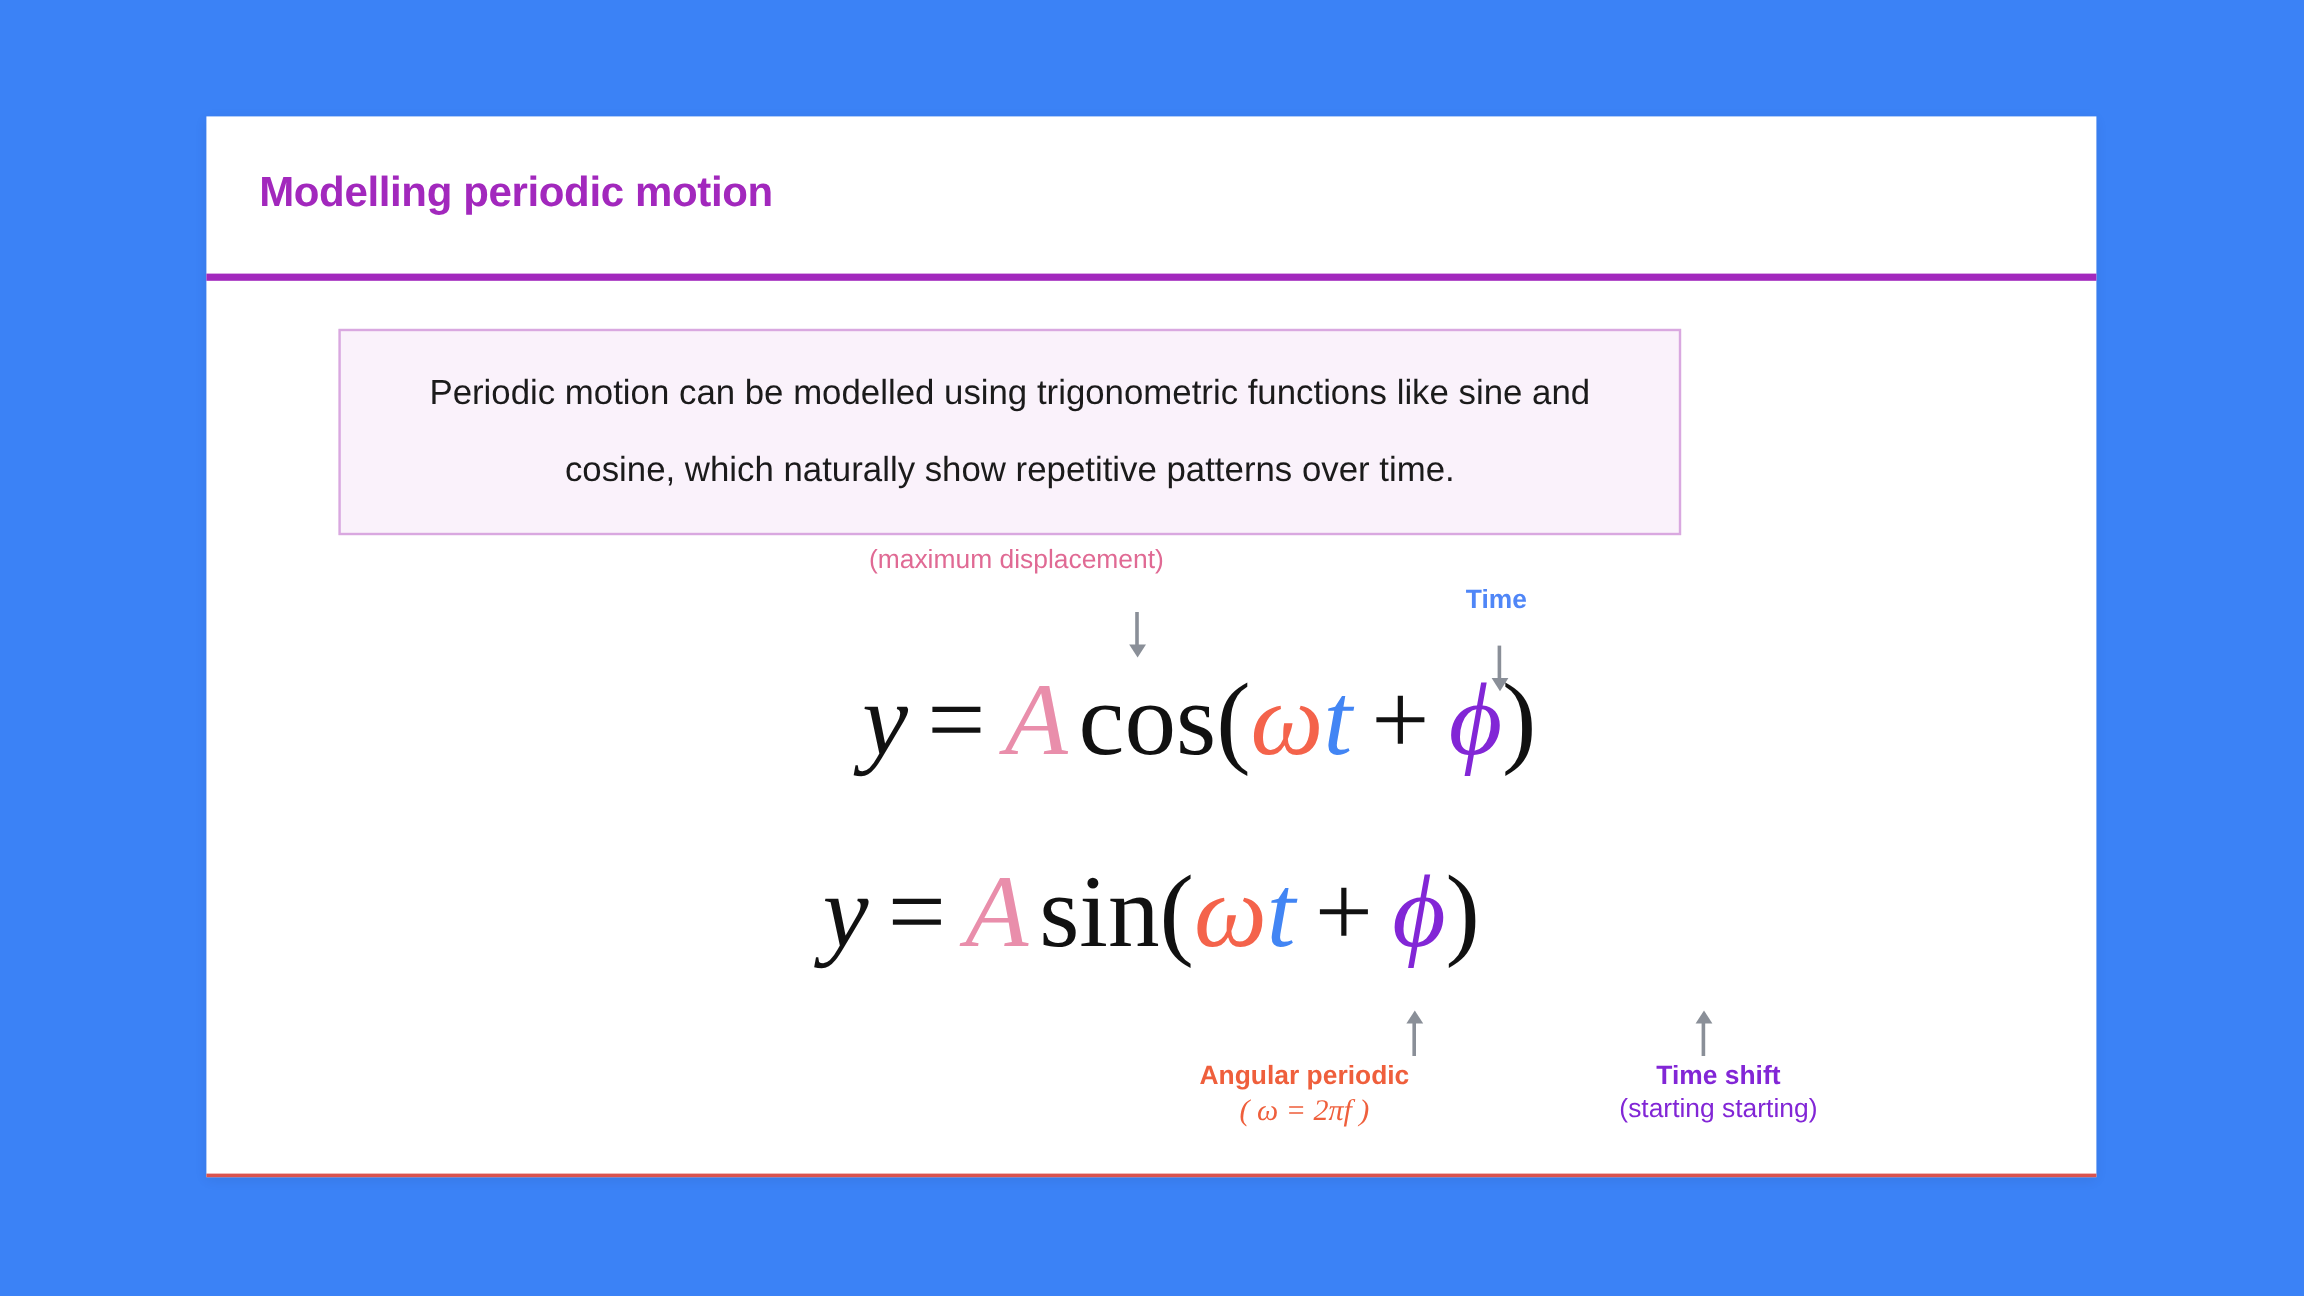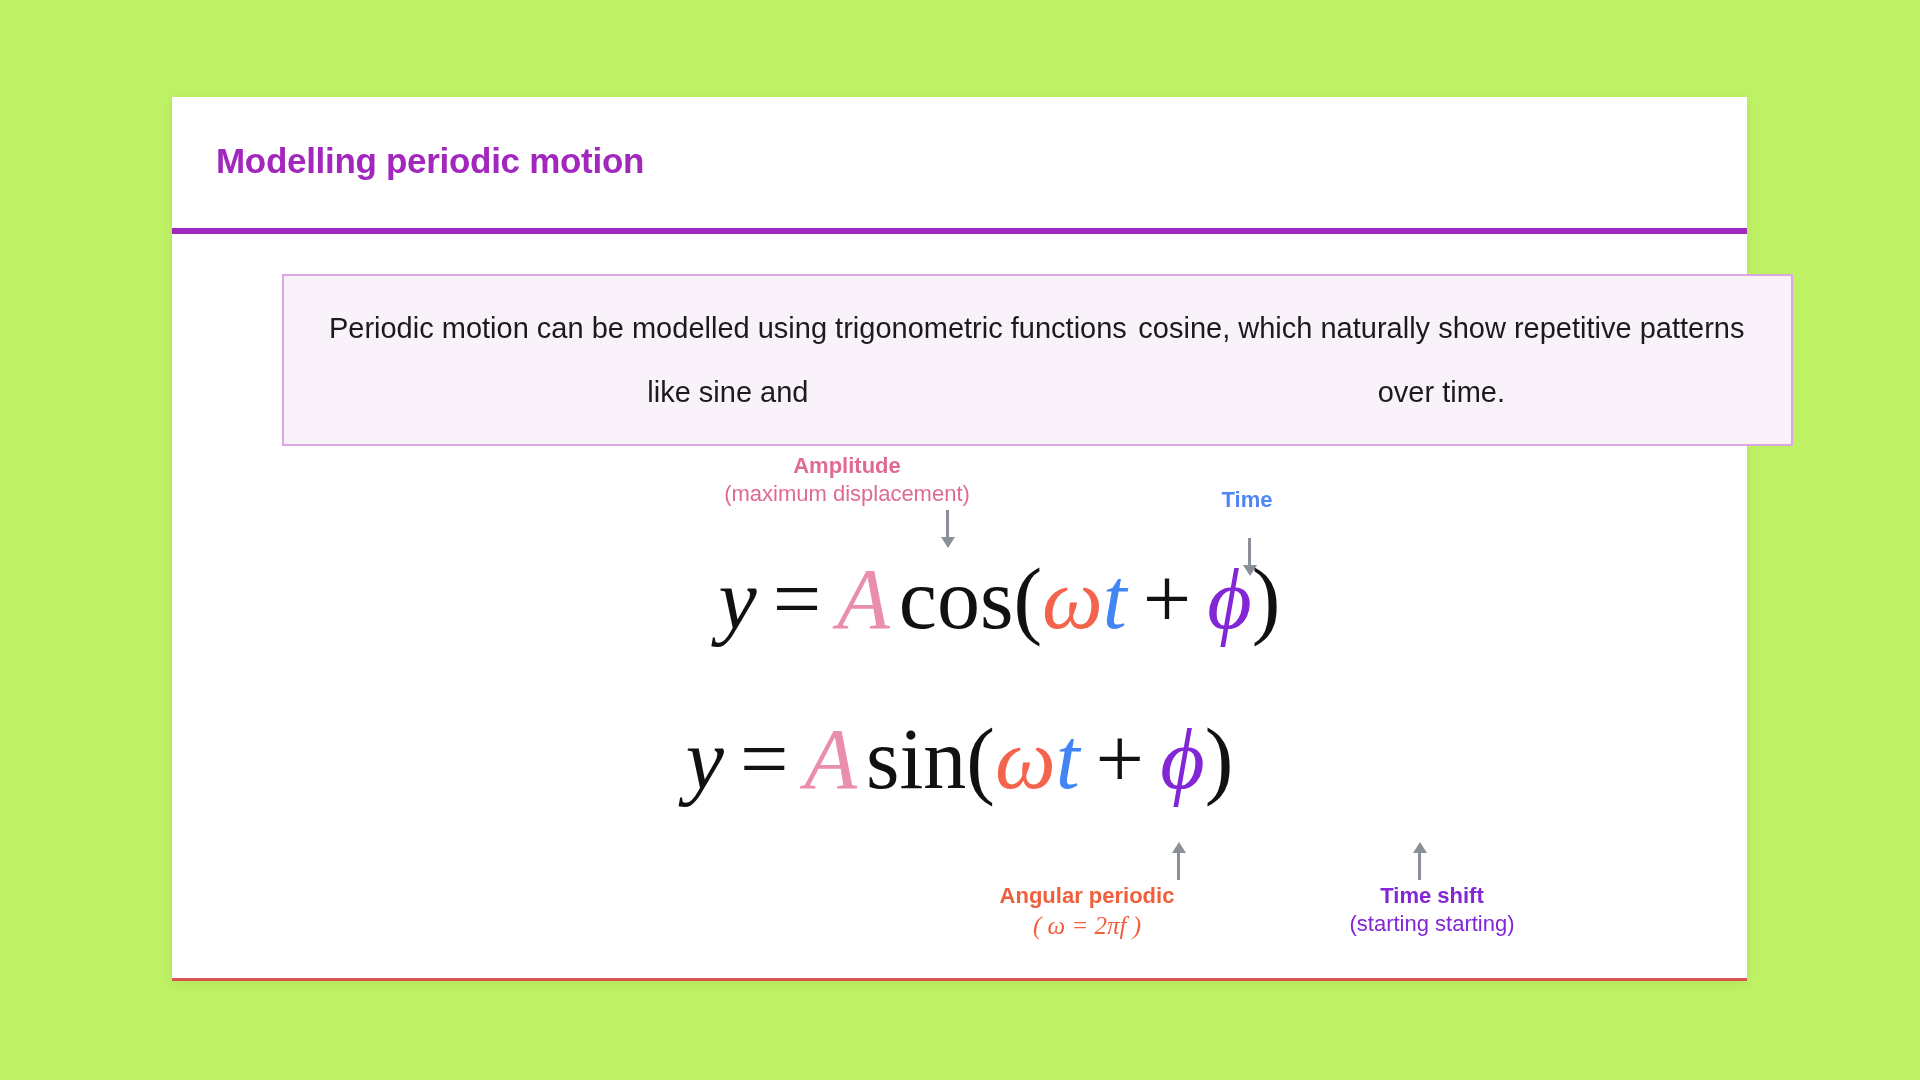--- a/index.html
+++ b/index.html
@@ -9,21 +9,21 @@
     height: 1080px;
     background: #f5f5f5;
     font-family: "Liberation Sans", sans-serif;
     overflow: hidden;
   }
 
   .slide-stage {
     position: relative;
     width: 1920px;
     height: 1080px;
-    background: #bef264;
+    background: #3b82f6;
   }
 
   .card {
     position: absolute;
     left: 172px;
     top: 97px;
     width: 1575px;
     height: 884px;
     background: #ffffff;
     box-shadow: 0 2px 10px rgba(0,0,0,0.07);
@@ -65,26 +65,26 @@
     width: 100%;
     height: 6px;
     background: #a228bd;
   }
 
   
   .callout {
     position: absolute;
     left: 110px;
     top: 177px;
-    width: 1511px;
+    width: 1119px;
     min-height: 148px;
     background: #faf2fb;
     border: 2px solid #d9a8e0;
     display: flex;
-    flex-direction: row;
+    flex-direction: column;
     justify-content: center;
     align-items: center;
     padding: 20px 40px;
   }
 
   .callout-line {
     font-size: 29px;
     color: #1b1b1b;
     line-height: 64px;
     text-align: center;
@@ -197,21 +197,20 @@
     </div>
 
     <div class="callout">
       <span class="callout-line">Periodic motion can be modelled using trigonometric functions like sine and</span>
       <span class="callout-line">cosine, which naturally show repetitive patterns over time.</span>
     </div>
 
     <div class="equation-area">
 
       <div class="annot annot-amplitude">
-        <span class="l1">Amplitude</span>
         <span class="l2">(maximum displacement)</span>
       </div>
       <div class="arrow down arrow-amplitude"></div>
 
       <div class="annot annot-time">
         <span class="l1">Time</span>
       </div>
       <div class="arrow down arrow-time"></div>
 
       <div class="eq-row eq-cos">

